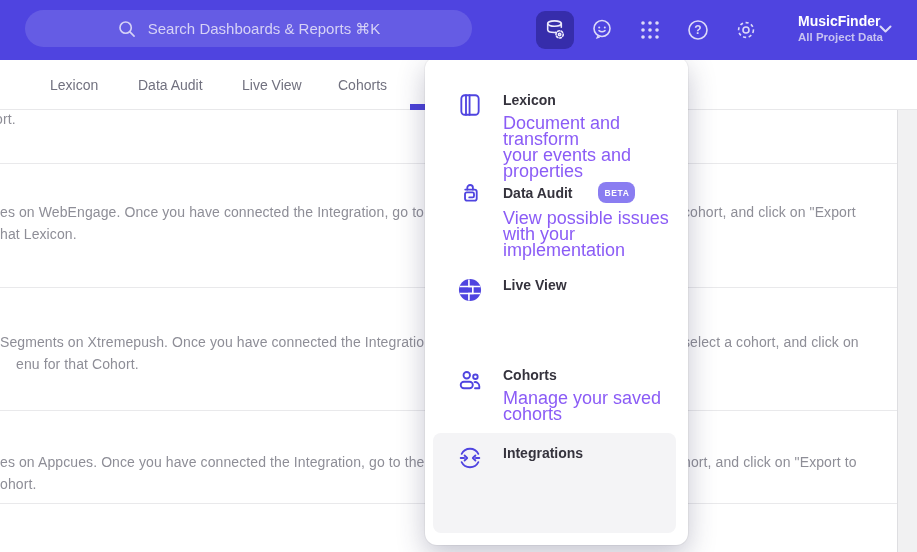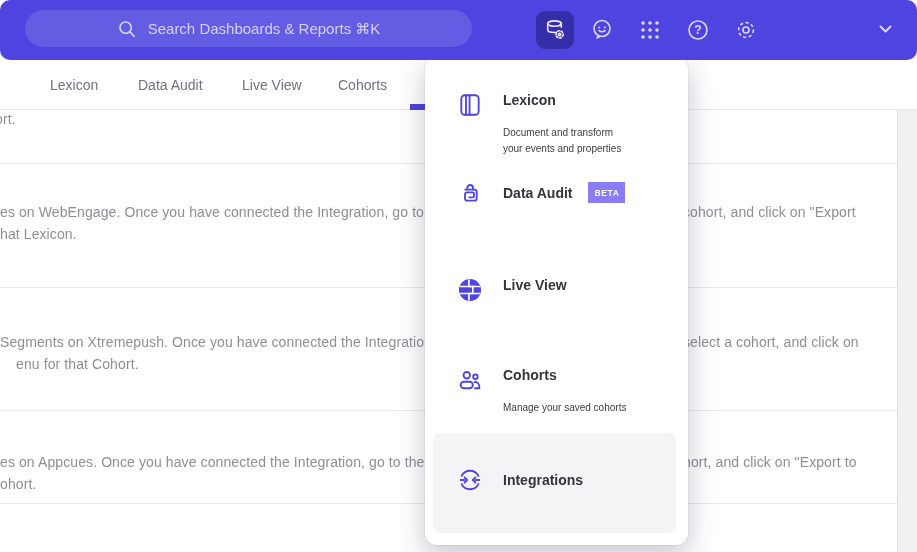--- a/index.html
+++ b/index.html
@@ -1,21 +1,21 @@
 <!DOCTYPE html>
 <html><head>
 <meta charset="utf-8">
 <style>
   * { margin:0; padding:0; box-sizing:border-box; }
   html,body { background:#fff; }
   body { font-family:"Liberation Sans","DejaVu Sans",sans-serif; }
   #screen { position:relative; width:917px; height:552px; overflow:hidden; background:#fff; }
 
   
-  .hdr { position:absolute; left:0; top:0; width:917px; height:60px; background:#4f44e0; z-index:6;border-radius:10px; }
+  .hdr { position:absolute; left:0; top:0; width:917px; height:60px; background:#4f44e0; z-index:6; }
   .search-pill { position:absolute; left:25px; top:10px; width:447px; height:37px; border-radius:19px;
                  background:rgba(255,255,255,0.13); display:flex; align-items:center; justify-content:center;
                  gap:11px; cursor:pointer; }
   .search-pill span { color:#d6d2f6; font-size:15px; }
   .hdr-btn { position:absolute; top:18px; width:24px; height:24px; display:flex; align-items:center; justify-content:center; cursor:pointer; }
   .hdr-chip { position:absolute; left:536px; top:11px; width:38px; height:38px; border-radius:9px;
               background:rgba(13,8,84,0.38); display:flex; align-items:center; justify-content:center; cursor:pointer; }
   .proj { position:absolute; left:798px; top:12px; cursor:pointer; }
   .proj-name { color:#ffffff; font-size:14px; font-weight:bold; line-height:18px; }
   .proj-sub  { color:#c7c2f1; font-size:11.5px; font-weight:bold; line-height:15px; }
@@ -32,26 +32,26 @@
   .gutter { position:absolute; left:897px; top:110px; width:20px; height:442px; background:#f1f1f2; border-left:1px solid #dedee1; }
   .bgtext { position:absolute; font-size:14px; color:#8e8e97; white-space:nowrap; letter-spacing:0.1px; }
 
   
   .panel { position:absolute; left:425px; top:57px; width:263px; height:488px; background:#fff;
            border-radius:12px; z-index:5;
            box-shadow:0 0 0 1px rgba(0,0,0,0.04), 0 10px 28px rgba(45,45,85,0.28); }
   .mi { position:absolute; left:32px; display:flex; gap:20px; align-items:flex-start; cursor:pointer; }
   .mi-icon { width:26px; height:26px; flex:0 0 26px; }
   .mi-title { font-size:14px; font-weight:bold; color:#35333d; line-height:16px; display:flex; align-items:center; }
-  .mi-desc { font-size:10px; color:#404040; line-height:16px; margin-top:17px; white-space:pre-line; }
+  .mi-desc { font-size:18px; color:#8b5cf6; line-height:16px; margin-top:7px; white-space:pre-line; }
   .badge { background:#8a7df1; color:#fff; font-size:8.5px; font-weight:bold; letter-spacing:0.6px;
-           padding:2.5px 6px; border-radius:0; margin-left:16px; }
+           padding:2.5px 6px; border-radius:8px; margin-left:26px; }
   .hl-box { position:absolute; left:8px; top:376px; width:243px; height:100px; border-radius:8px;
             background:#f4f4f6; cursor:pointer; }
-  .hl-box .mi { left:24px; top:34px;align-items:center; }
+  .hl-box .mi { left:24px; top:12px; }
 </style>
 </head>
 <body>
 
 <div id="screen">
 
   <div class="tabbar">
     <div class="tab" style="left:50px">Lexicon</div>
     <div class="tab" style="left:138px">Data Audit</div>
     <div class="tab" style="left:242px">Live View</div>
@@ -131,20 +131,24 @@
       </svg>
     </div>
 
     <div class="hdr-btn" style="left:734px">
       <svg width="24" height="24" viewBox="0 0 24 24" fill="none" stroke="#dcd9f8" stroke-width="1.6">
         <circle cx="12" cy="12" r="7.4" stroke-dasharray="3.1 2.6"></circle>
         <circle cx="12" cy="12" r="3"></circle>
       </svg>
     </div>
 
+    <div class="proj">
+      <div class="proj-name">MusicFinder</div>
+      <div class="proj-sub">All Project Data</div>
+    </div>
     <svg class="proj-chev" width="13" height="9" viewBox="0 0 13 9">
       <path d="m1.5 1.5 5 5 5-5" fill="none" stroke="#dcd9f8" stroke-width="2" stroke-linecap="round" stroke-linejoin="round"></path>
     </svg>
   </div>
 
   <div class="panel">
 
     <div class="mi" style="top:35px">
       <svg class="mi-icon" viewBox="0 0 24 24" fill="none" stroke="#4f44e0" stroke-width="1.7" stroke-linecap="round">
         <rect x="4" y="3" width="16" height="18" rx="3.2"></rect>
@@ -163,20 +167,22 @@
     <div class="mi" style="top:125px">
       <svg class="mi-icon" viewBox="0 0 24 24" fill="none" stroke="#4f44e0" stroke-width="1.7" stroke-linecap="round" stroke-linejoin="round">
         <path d="M9.5 7V5.4a2.6 2.6 0 0 1 5.2 0V7"></path>
         <path d="M7.6 7h8.6a2 2 0 0 1 2 2v6.2a2 2 0 0 1-2 2H9.4a2 2 0 0 1-2-2v-4a1.6 1.6 0 0 1 1.6-1.6h5.3a1.4 1.4 0 0 1 1.4 1.4v2a1.2 1.2 0 0 1-1.2 1.2h-3.2"></path>
       </svg>
       <div class="mi-body">
         <div class="mi-title">
           <span>Data Audit</span>
           <span class="badge">BETA</span>
         </div>
+        <div class="mi-desc">View possible issues with your
+implementation</div>
       </div>
     </div>
 
     <div class="mi" style="top:220px">
       <svg class="mi-icon" viewBox="0 0 24 24">
         <circle cx="12" cy="12" r="10.2" fill="#4f44e0"></circle>
         <g fill="none" stroke="#fff" stroke-width="1.5">
           <path d="M2.5 8.8h19M2.5 15.2h19"></path>
           <path d="M11 2.2v6.6h3.6v6.4H11v6.6"></path>
         </g>

